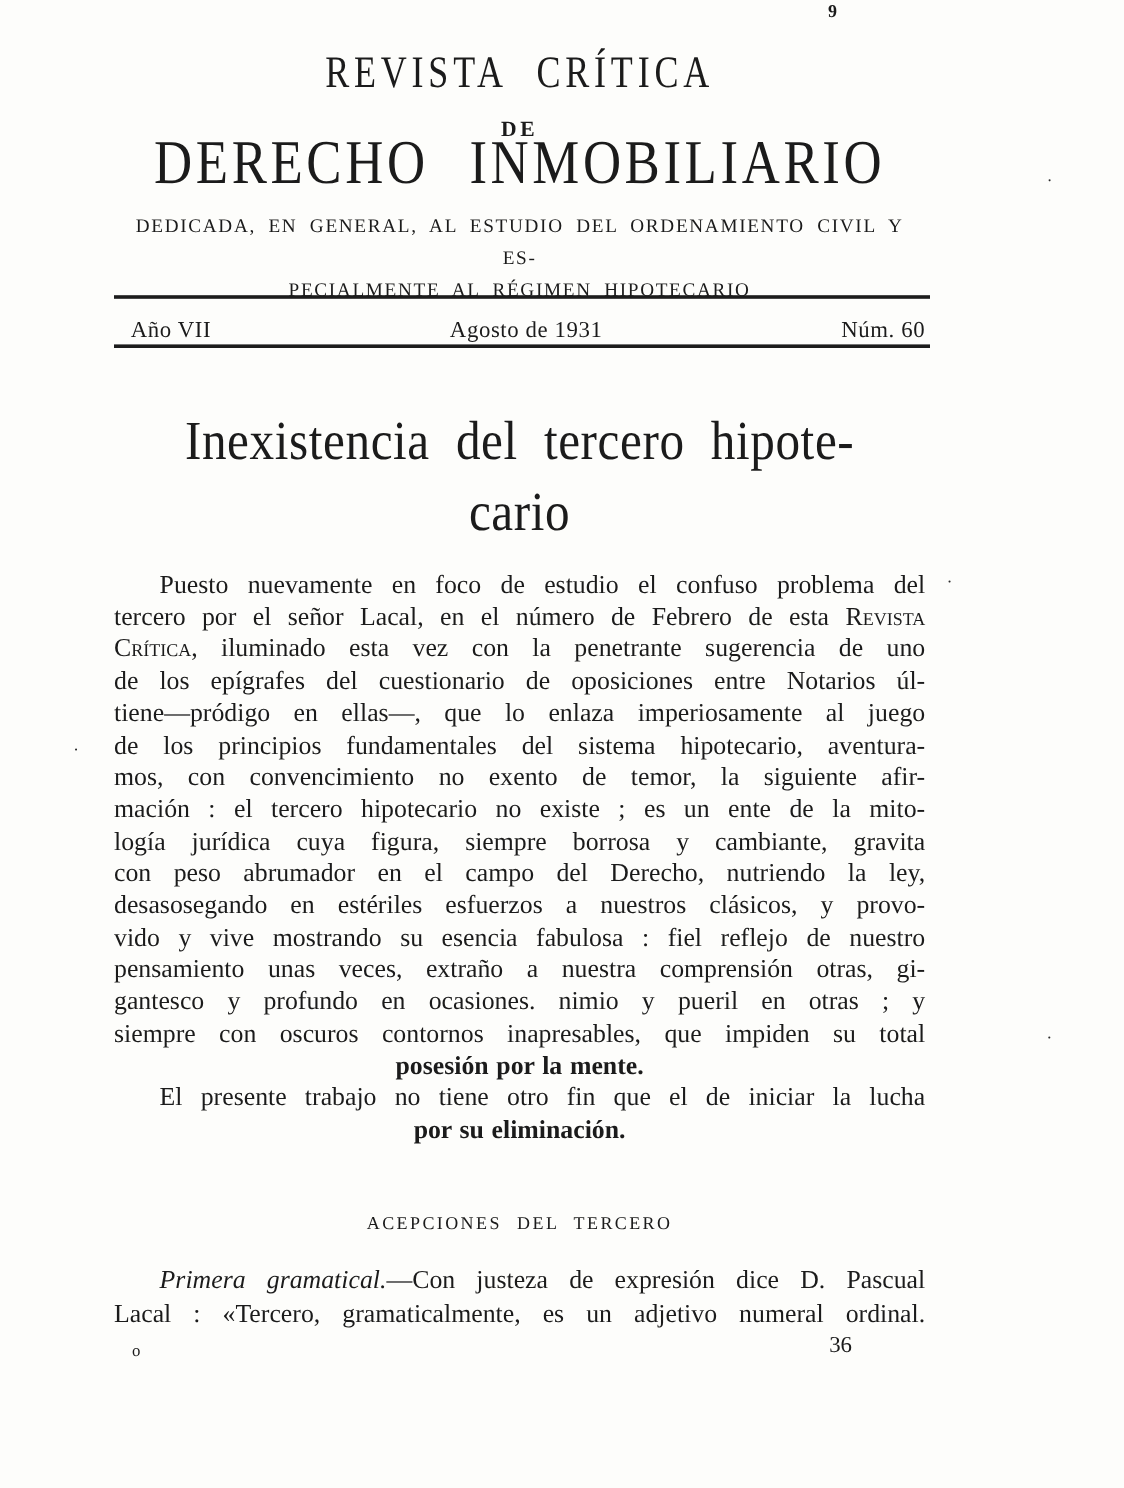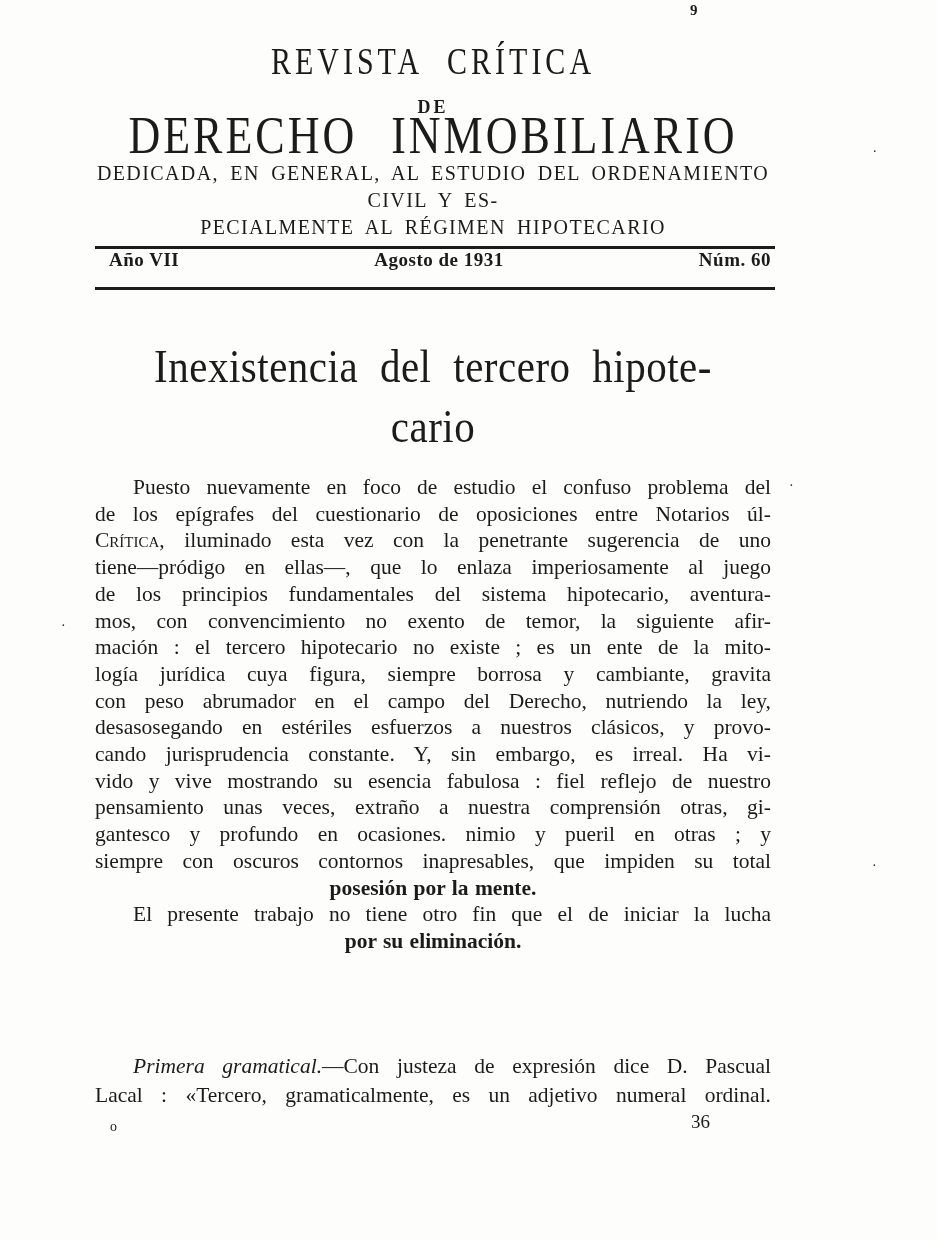--- a/index.html
+++ b/index.html
@@ -36,39 +36,39 @@
   .journal-subtitle {
     top: 110px;
     text-align: center;
     font-size: 44px;
     letter-spacing: 3px;
     word-spacing: 20px;
     transform: scaleY(1.18);
     white-space: nowrap;
   }
   .dedication {
-    top: 160px;
+    top: 175px;
     text-align: center;
-    font-size: 20px;
+    font-size: 16px;
     letter-spacing: 1.4px;
     word-spacing: 5px;
     line-height: 27px;
   }
 
   
   .dateline {
     top: 246px;
     width: 662px;
     border-top: 3px solid #1c1c1c;
     border-bottom: 3px solid #1c1c1c;
     height: 38px;
     display: flex;
     justify-content: space-between;
-    align-items: flex-start;
-    font-weight: bold;
+    align-items: flex-end;
+    font-weight: normal;
     font-size: 19px;
     padding: 0 4px 0 14px;
     box-sizing: content-box;
     letter-spacing: 0.5px;
   }
 
   
   .article-title {
     top: 344px;
     text-align: center;
@@ -137,39 +137,40 @@
     <span>Núm. 60</span>
   </div>
 
   <div class="col article-title">
     <div>Inexistencia del tercero hipote-</div>
     <div>cario</div>
   </div>
 
   <div class="col body-text">
     <div class="jl indent">Puesto nuevamente en foco de estudio el confuso problema del</div>
+    <div class="jl"><span>tercero por el señor Lacal, en el número de Febrero de esta </span><span class="sc">Revista</span></div>
+    <div class="jl"><span class="sc">Crítica,</span><span> iluminado esta vez con la penetrante sugerencia de uno</span></div>
     <div class="jl">de los epígrafes del cuestionario de oposiciones entre Notarios úl-</div>
-    <div class="jl"><span class="sc">Crítica,</span><span> iluminado esta vez con la penetrante sugerencia de uno</span></div>
     <div class="jl">tiene—pródigo en ellas—, que lo enlaza imperiosamente al juego</div>
     <div class="jl">de los principios fundamentales del sistema hipotecario, aventura-</div>
     <div class="jl">mos, con convencimiento no exento de temor, la siguiente afir-</div>
     <div class="jl">mación : el tercero hipotecario no existe ; es un ente de la mito-</div>
     <div class="jl">logía jurídica cuya figura, siempre borrosa y cambiante, gravita</div>
     <div class="jl">con peso abrumador en el campo del Derecho, nutriendo la ley,</div>
     <div class="jl">desasosegando en estériles esfuerzos a nuestros clásicos, y provo-</div>
-    <div class="jl">cando jurisprudencia constante. Y, sin embargo, es irreal. Ha vi-</div>
     <div class="jl">vido y vive mostrando su esencia fabulosa : fiel reflejo de nuestro</div>
     <div class="jl">pensamiento unas veces, extraño a nuestra comprensión otras, gi-</div>
     <div class="jl">gantesco y profundo en ocasiones. nimio y pueril en otras ; y</div>
     <div class="jl">siempre con oscuros contornos inapresables, que impiden su total</div>
     <div class="ll">posesión por la mente.</div>
     <div class="jl indent">El presente trabajo no tiene otro fin que el de iniciar la lucha</div>
     <div class="ll">por su eliminación.</div>
   </div>
 
+  <div class="col section-heading">ACEPCIONES DEL TERCERO</div>
 
   <div class="col para3">
     <div class="jl indent"><span class="italic">Primera gramatical.</span><span>—Con justeza de expresión dice D. Pascual</span></div>
     <div class="jl">Lacal : «Tercero, gramaticalmente, es un adjetivo numeral ordinal.</div>
   </div>
 
   <span class="footer-left-mark">o</span>
   <span class="page-number">36</span>
 
   <span class="speck speck-1">·</span>

